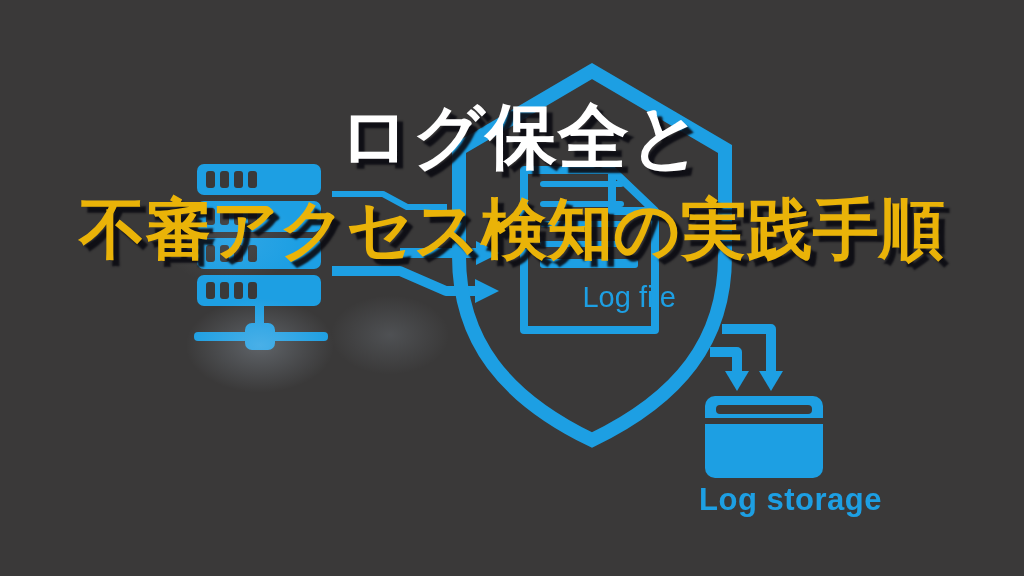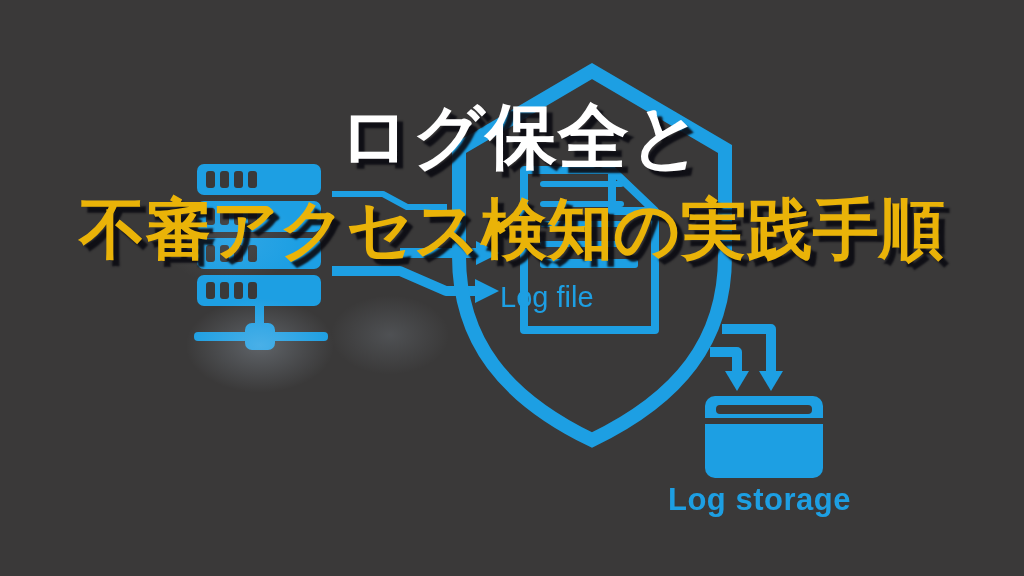--- a/index.html
+++ b/index.html
@@ -16,24 +16,24 @@
   .g3{left:160px;top:195px;width:140px;height:90px;
       background:radial-gradient(ellipse at center,rgba(205,225,245,.10),rgba(205,225,245,0) 70%);}
   .title-line{
     position:absolute;left:0;width:1024px;text-align:center;
     font-weight:bold;line-height:1.05;white-space:nowrap;
     text-shadow:6px 6px 2px rgba(12,12,18,.92);
   }
   .title-1{top:100px;font-size:71px;transform:translateX(9px);letter-spacing:1px;}
   .title-2{top:195px;font-size:66px;}
   .icon-label{
-    position:absolute;text-align:left;white-space:nowrap;
+    position:absolute;text-align:right;white-space:nowrap;
   }
   .label-logfile{left:500px;top:281px;width:176px;font-size:29px;font-weight:normal;}
-  .label-logstorage{left:668px;top:482px;width:232px;font-size:31px;font-weight:bold;letter-spacing:.5px;}
+  .label-logstorage{left:650px;top:482px;width:232px;font-size:31px;font-weight:bold;letter-spacing:.5px;}
 </style>
 </head>
 <body>
 
 <div class="stage" style="background: rgb(58, 57, 57);">
 
   <svg class="stage" viewBox="0 0 1024 576" color="#1d9fe3">
 
     <g fill="currentColor">
       <rect x="197" y="164" width="124" height="31" rx="7"></rect>

